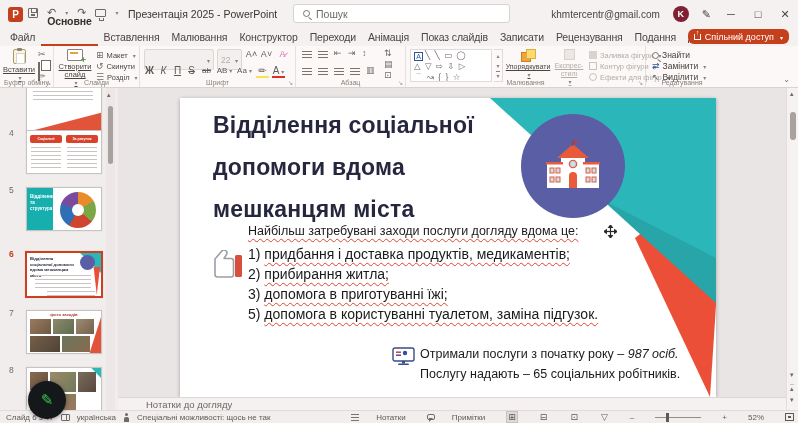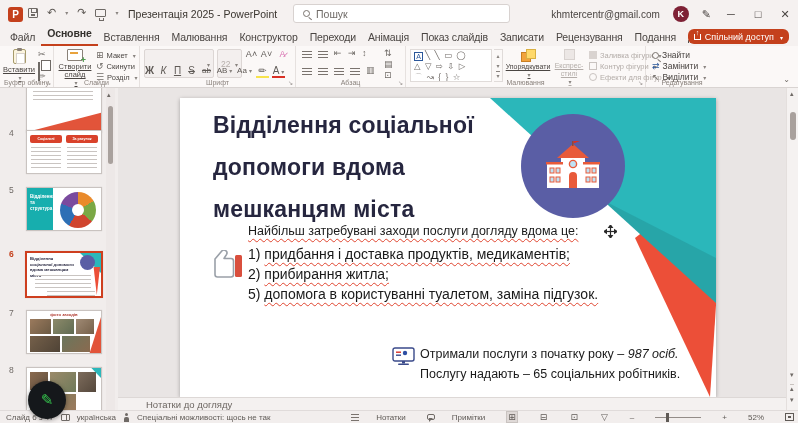--- a/index.html
+++ b/index.html
@@ -29,21 +29,21 @@
   .tb-right{position:absolute;right:6px;top:0;height:28px;display:flex;align-items:center;gap:13px;}
   .email{font-size:10px;color:#4a4542;}
   .avatar{width:16px;height:16px;border-radius:50%;background:#7E2135;color:#fff;font-size:9px;font-weight:700;
           display:flex;align-items:center;justify-content:center;}
   .wbtn{font-size:11px;color:#4a4542;width:14px;text-align:center;}
   .penglyph{font-size:11px;color:#4a4542;}
 
   
   .tabsrow{position:absolute;left:0;top:28px;width:798px;height:18px;background:#F5F1F0;display:flex;align-items:flex-end;padding-left:4px;}
   .tab{font-size:10.5px;color:#4a4542;padding:2px 6px 3px 6px;letter-spacing:-0.15px;white-space:nowrap;}
-  .tab.active{font-weight:700;color:#33302c;border-bottom:2.5px solid #C4401C;padding-bottom:5px;text-align:right;}
+  .tab.active{font-weight:700;color:#33302c;border-bottom:2.5px solid #C4401C;padding-bottom:17px;text-align:right;}
   .sharebtn{position:absolute;right:9px;top:29px;height:15px;background:#C4401C;border-radius:6px;color:#fff;
             font-size:9px;display:flex;align-items:center;gap:4px;padding:0 6px;}
   .i-share{width:7px;height:6px;border:1px solid #fff;border-top:none;position:relative;}
   .i-share::after{content:"↑";position:absolute;left:1px;top:-5px;font-size:7px;color:#fff;}
   .sharebtn .dd::after{color:#fff;}
 
   
   .ribbon{position:absolute;left:0;top:46px;width:798px;height:42px;background:#FBF8F7;border-bottom:1px solid #D9D4D2;}
   .grp{position:absolute;top:0;bottom:0;border-right:1px solid #E6E1DF;}
   .grplabel{position:absolute;bottom:1px;left:0;right:0;text-align:center;font-size:7px;color:#8a827d;white-space:nowrap;}
@@ -53,21 +53,21 @@
   .sbtn{position:absolute;display:flex;align-items:center;gap:3px;font-size:7.5px;color:#4a4542;height:10px;white-space:nowrap;}
   .gicon{font-size:9px;color:#6f6a66;line-height:9px;}
   .i-clipboard{width:13px;height:15px;border:1px solid #A79B6B;background:#FBF4DF;border-radius:2px;position:relative;margin-bottom:2px;}
   .i-clipboard::before{content:"";position:absolute;left:3px;top:-2px;width:5px;height:3px;background:#8a8178;border-radius:1px;}
   .i-clipboard::after{content:"";position:absolute;left:2px;top:3px;width:7px;height:9px;background:#fff;border:1px solid #D8D2CC;}
   .i-copy{width:8px;height:9px;border:1px solid #6f6a66;background:#fff;position:relative;}
   .i-copy::after{content:"";position:absolute;left:2px;top:-3px;width:8px;height:9px;border:1px solid #6f6a66;background:#fff;}
   .i-newslide{width:16px;height:12px;border:1px solid #8a8178;background:#fff;border-radius:1px;position:relative;margin-bottom:2px;}
   .i-newslide::before{content:"";position:absolute;left:2px;top:2px;width:8px;height:2px;background:#E8A33D;}
   .i-newslide::after{content:"+";position:absolute;right:-4px;bottom:-4px;color:#4e9a4e;font-size:9px;font-weight:700;}
-  .combo{height:29px;border:1px solid #DCD6D4;background:#F3EFEE;border-radius:2px;color:#b5aeaa;font-size:8.5px;
+  .combo{height:21px;border:1px solid #DCD6D4;background:#F3EFEE;border-radius:2px;color:#b5aeaa;font-size:8.5px;
          display:flex;align-items:center;justify-content:space-between;padding:0 3px;}
   .fmt{width:13px;text-align:center;font-size:10px;color:#5f5a56;}
   .pline{width:10px;height:8px;background:repeating-linear-gradient(to bottom,#7a736e 0 1px,transparent 1px 3px);}
   .gallery{position:absolute;left:4px;top:3px;width:82px;height:33px;border:1px solid #E0DBD9;background:#fff;
            font-size:8.5px;color:#6f6a66;line-height:11px;padding-left:3px;letter-spacing:1px;overflow:hidden;white-space:nowrap;}
   .shapeA{display:inline-block;width:9px;height:9px;border:1px solid #2B579A;color:#2B579A;font-size:7px;line-height:8px;
           text-align:center;letter-spacing:0;margin-right:2px;vertical-align:-1px;}
   .galcol{position:absolute;left:88px;top:3px;width:9px;height:33px;border:1px solid #E0DBD9;border-left:none;background:#FBF8F7;
           display:flex;flex-direction:column;align-items:center;justify-content:space-between;font-size:6px;color:#8a8480;padding:2px 0;}
   .i-arrange{width:14px;height:12px;position:relative;margin-bottom:2px;}
@@ -446,20 +446,21 @@
       <div class="thumbsup">
         <svg width="36" height="30" viewBox="0 0 36 30">
           <rect x="27" y="5" width="7" height="22" rx="1.5" fill="#D94F3D"></rect>
           <path d="M12 27 h11 a2.5 2.5 0 0 0 2.5-2.5 V11 a2.5 2.5 0 0 0-2.5-2.5 h-7 l2.6-4.2 a2.9 2.9 0 0 0-4.8-3.2 L7 9 v15.5 A2.5 2.5 0 0 0 9.5 27 z" fill="#ffffff" stroke="#9AA0A8" stroke-width="1.6" stroke-linejoin="round"></path>
         </svg>
       </div>
 
       <div class="slist">
         <div><span>1)</span> <span class="sq">придбання і доставка продуктів, медикаментів;</span></div>
         <div><span>2)</span> <span class="sq">прибирання житла;</span></div>
+        <div><span>3)</span> <span class="sq">допомога в приготуванні їжі;</span></div>
         <div><span>5)</span> <span class="sq">допомога в користуванні туалетом, заміна підгузок.</span></div>
       </div>
 
       <div class="staticon">
         <svg width="23" height="19" viewBox="0 0 23 19">
           <rect x="1" y="1" width="21" height="13" rx="2" fill="#ffffff" stroke="#3A4A8A" stroke-width="1.4"></rect>
           <circle cx="13" cy="6" r="2.2" fill="#2E4FA3"></circle>
           <rect x="4" y="4.5" width="5" height="1.4" fill="#D93025"></rect>
           <rect x="4" y="7.5" width="5" height="1.4" fill="#3A4A8A"></rect>
           <rect x="10" y="14" width="3" height="2.5" fill="#3A4A8A"></rect>

